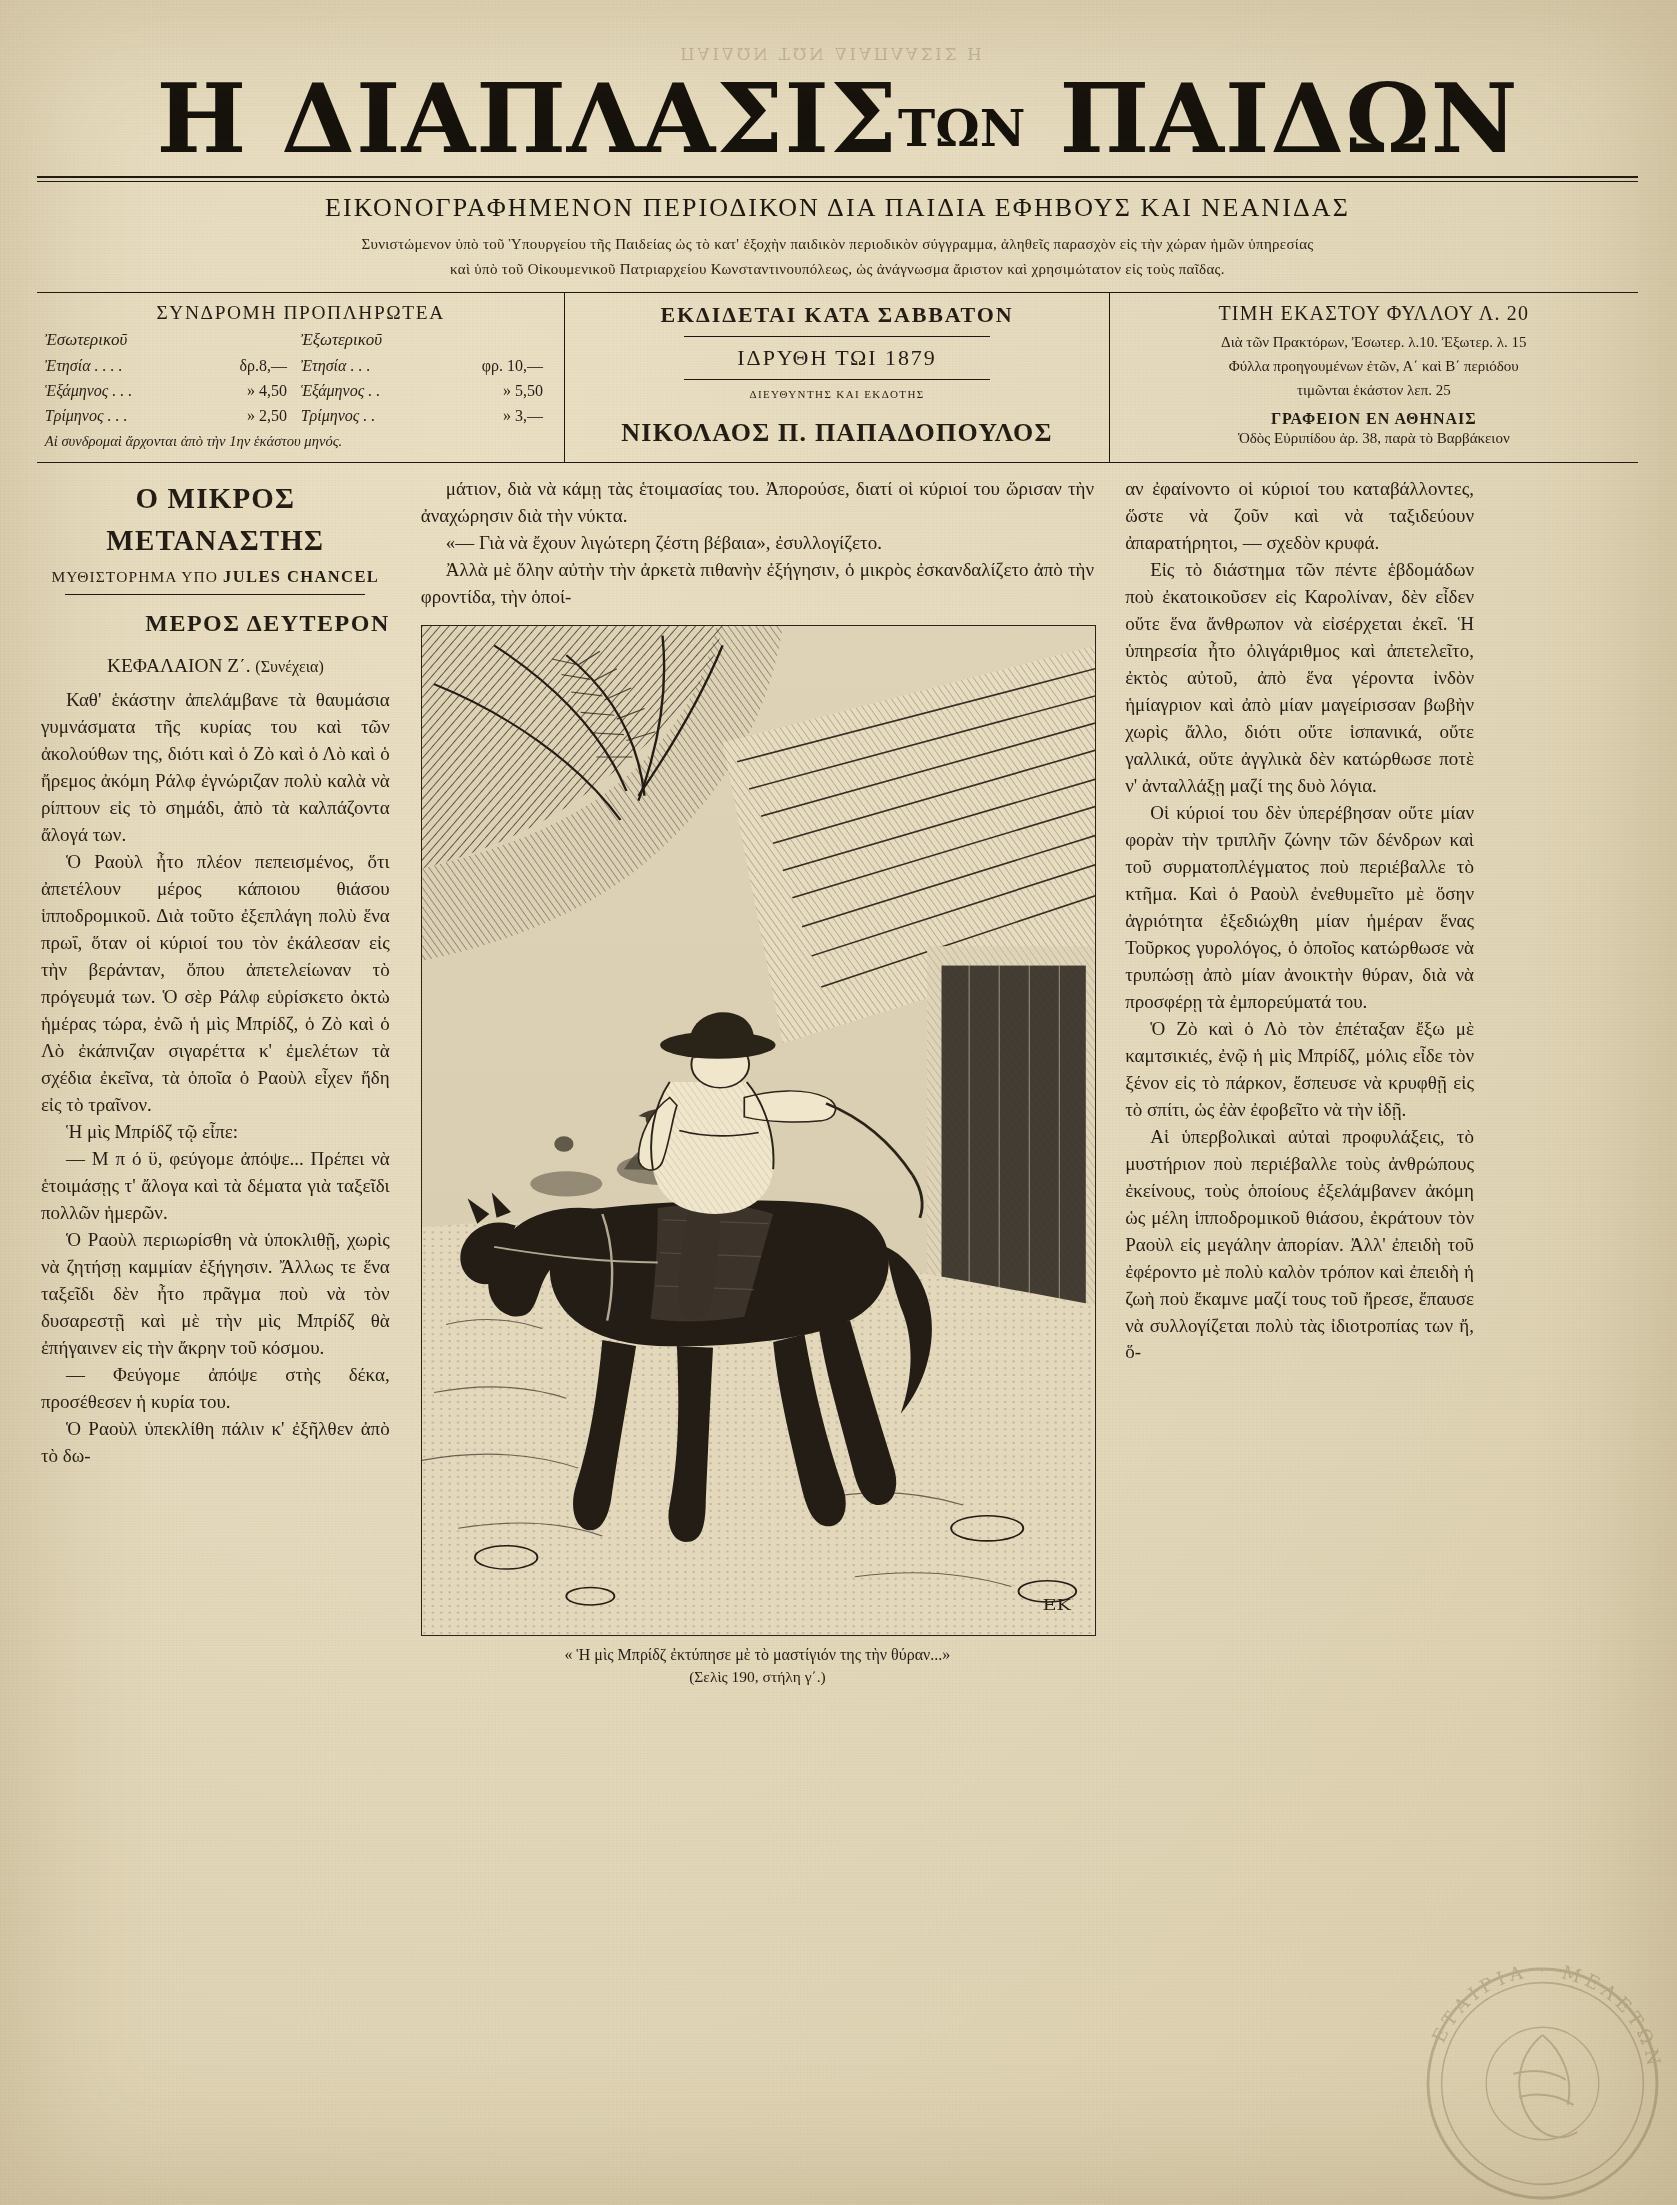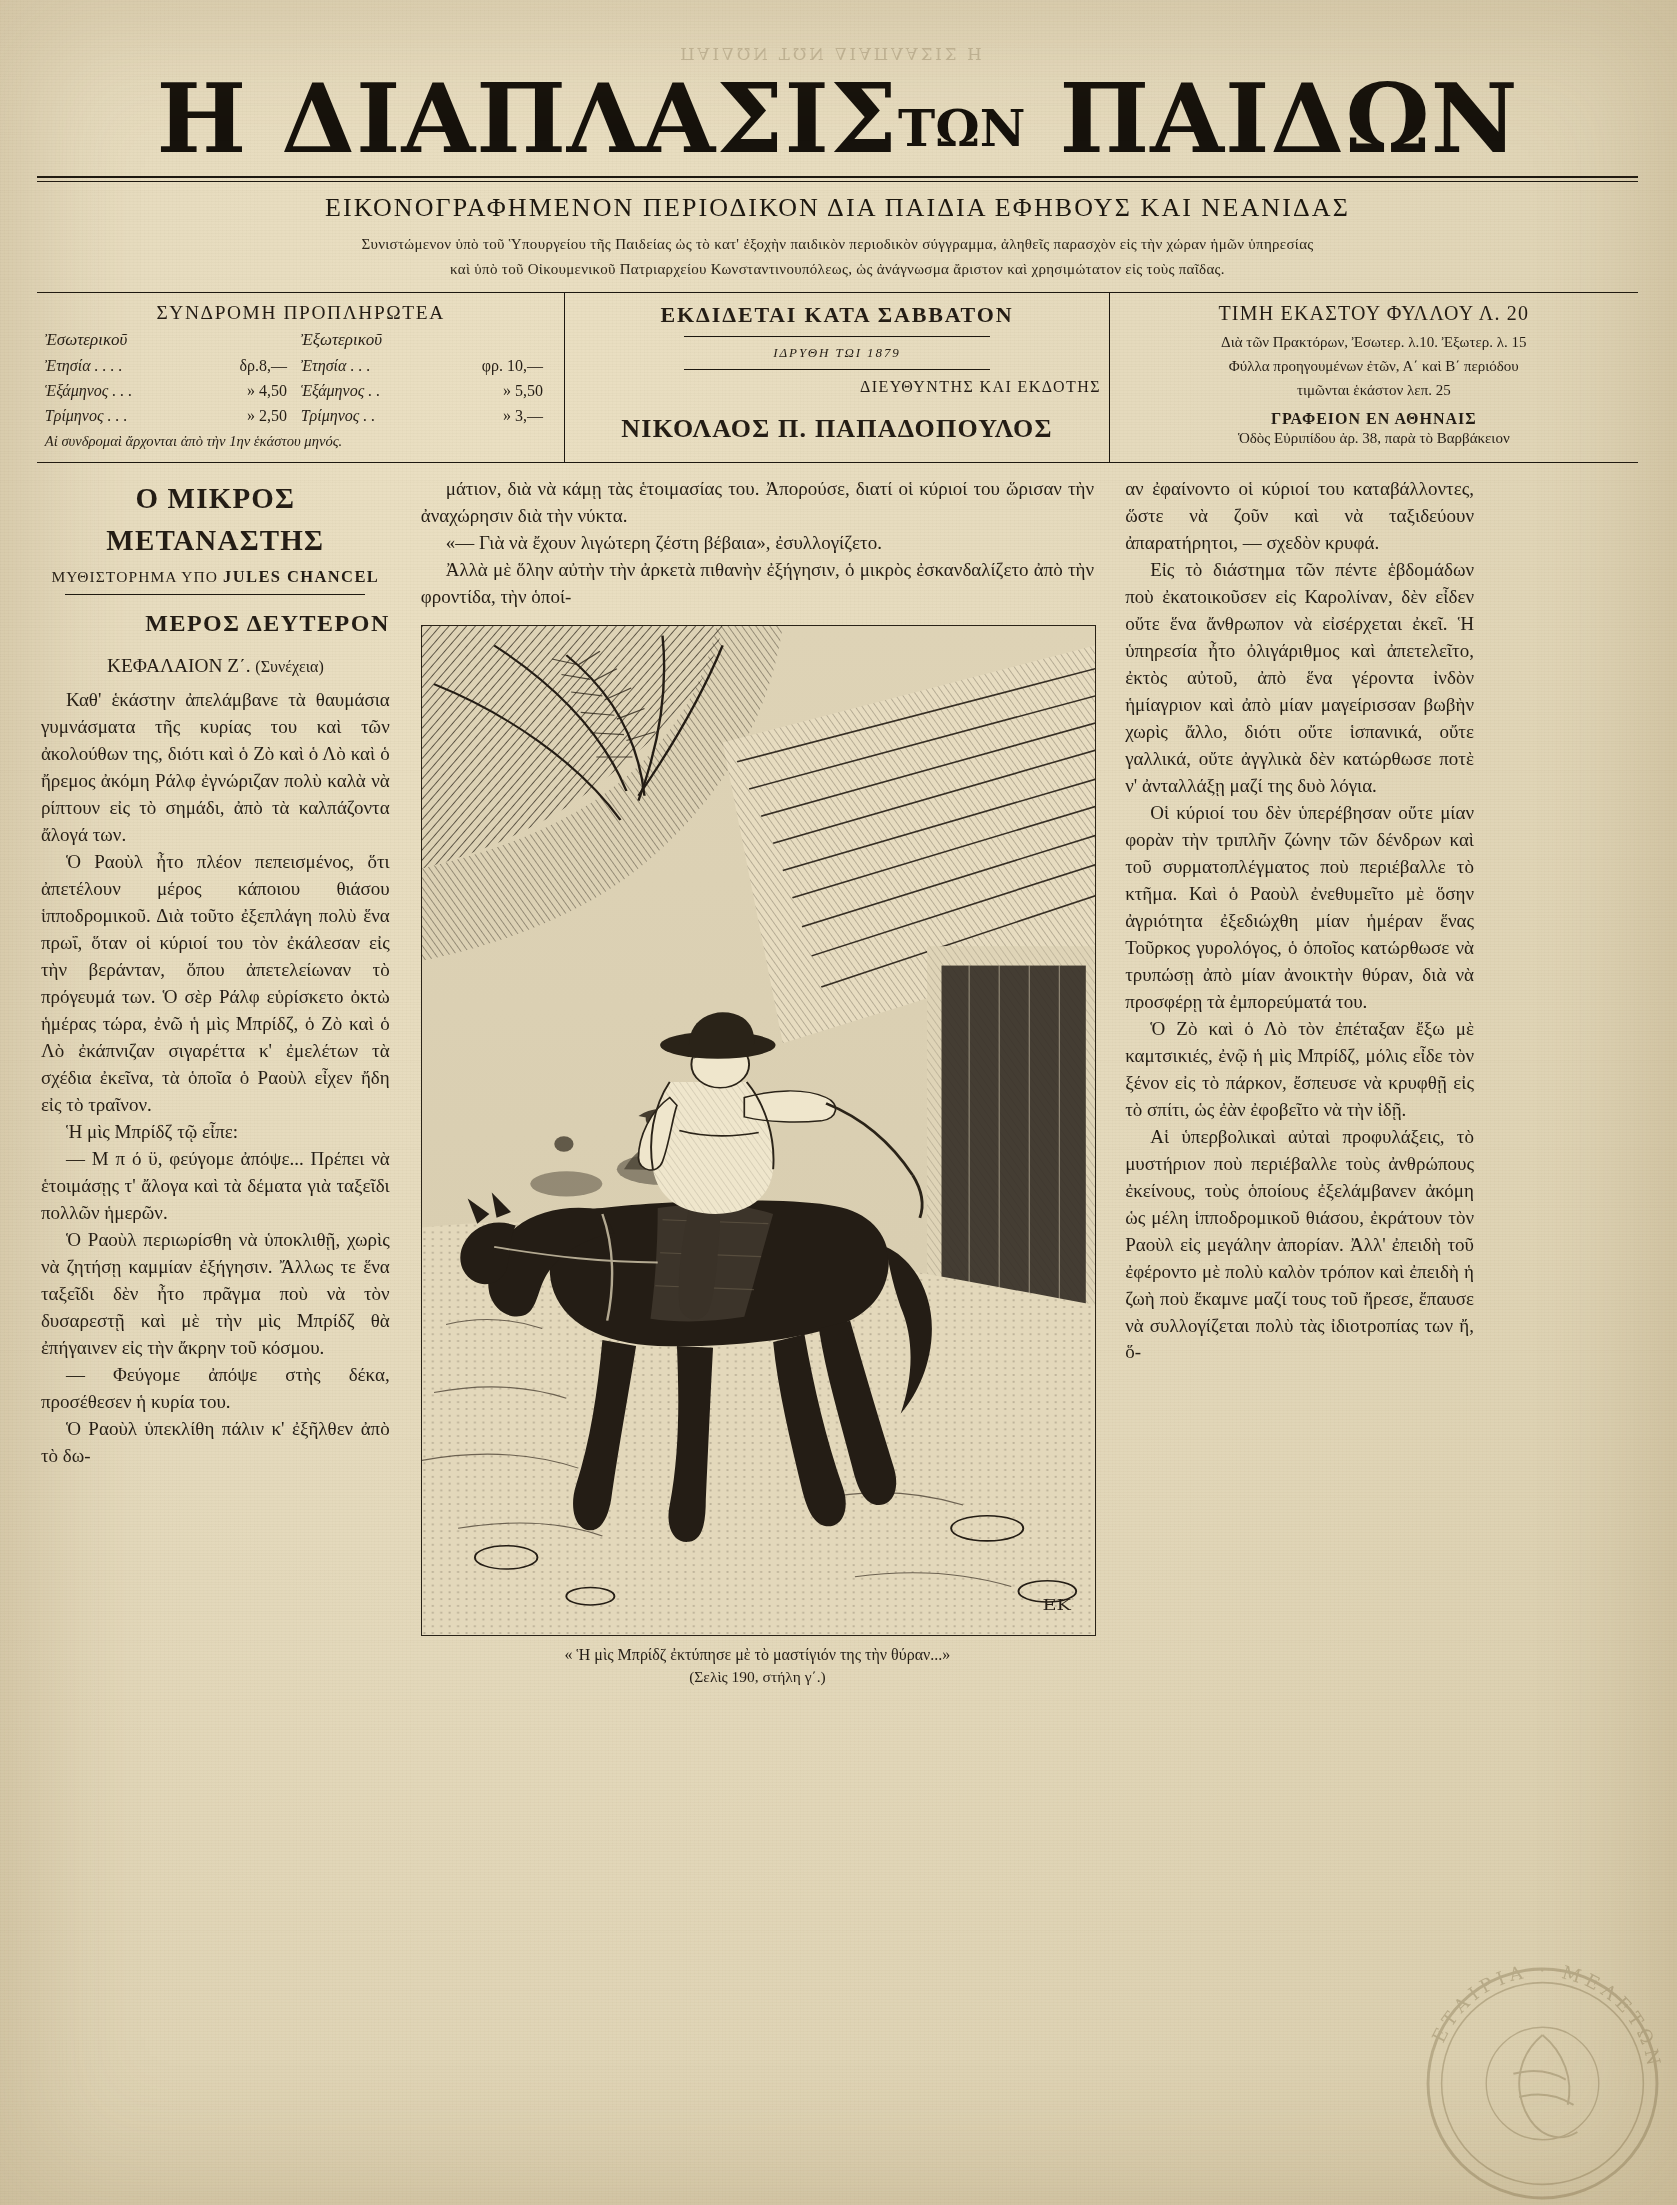--- a/index.html
+++ b/index.html
@@ -162,22 +162,22 @@
     margin-top: 4.9px;
     font-style: italic;
   }
   .mid-title {
     font-size: 22px;
     letter-spacing: 1.9px;
     font-weight: bold;
     margin-bottom: 1.9px;
   }
   .mid-sep { border-top: 1.2px solid #1d1810; width: 58%; margin: 7.8px auto; }
-  .mid-founded { font-size: 13px; letter-spacing: 1.9px; font-style: italic; }
-  .mid-dir { font-size: 16px; letter-spacing: 1.4px; margin-top: 4px; text-align: right;}
+  .mid-founded { font-size: 22px; letter-spacing: 1.9px; }
+  .mid-dir { font-size: 11px; letter-spacing: 1.4px; margin-top: 4px;}
   .mid-name {
     font-size: 26px;
     font-weight: bold;
     letter-spacing: 1.2px;
     margin-top: 18px;
   }
   .right-title { font-size: 20px; letter-spacing: 1.2px; }
   .right-line { font-size: 15px; line-height: 1.6; margin-top: 4.9px;}
   .right-office { font-size: 16px; font-weight: bold; letter-spacing: 1px; margin-top: 7.8px;}
   .right-addr { font-size: 15px; margin-top: 1.9px;}

